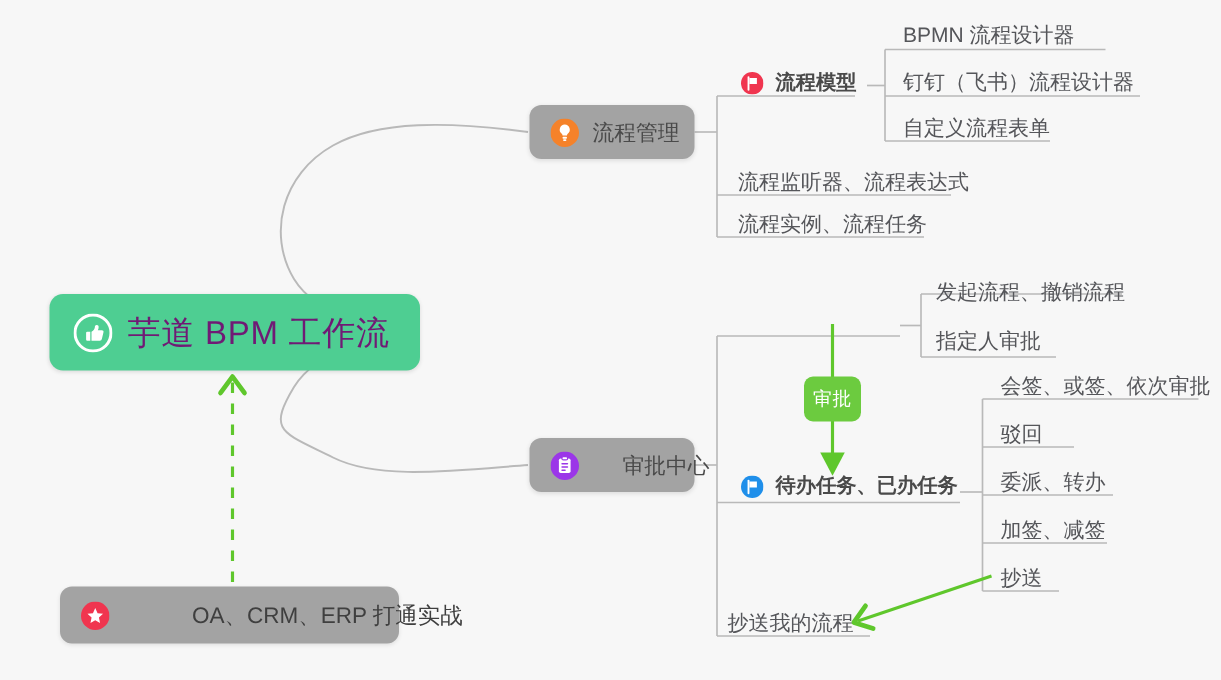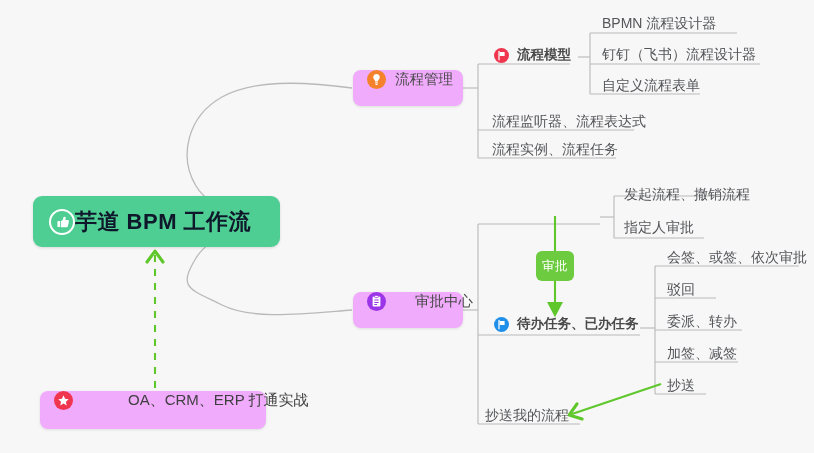--- a/index.html
+++ b/index.html
@@ -17,32 +17,31 @@
   .root-node{
     position:absolute;left:33px;top:196px;
     width:247px;height:51px;
     background:#4ECE92;
     border-radius:9px;
     box-shadow:0 1px 3px rgba(0,0,0,.12);
     display:flex;align-items:center;
     padding-left:16px;box-sizing:border-box;
   }
   .root-node .label{
-    color:#0f172a;font-size:22px;letter-spacing:.5px;margin-left:0;
+    color:#701a75;font-size:22px;letter-spacing:.5px;margin-left:10px;
     white-space:nowrap;
-    font-weight:bold;
   }
 
   
   .card{
     position:absolute;
-    background:#f0abfc;
+    background:#a3a3a3;
     border-radius:8px;
     box-shadow:0 1px 3px rgba(0,0,0,.10);
-    display:flex;align-items:flex-start;
+    display:flex;align-items:center;
     box-sizing:border-box;
     padding:0 14px;
     height:36px;
   }
   .card .label{font-size:14.5px;color:#4a4a4a;white-space:nowrap;margin-left:9px;}
 
   #card-liucheng{left:353px;top:70px;width:110px;}
   #card-shenpi{left:353px;top:292px;width:110px;gap:20px;}
   #card-oa{left:40px;top:391px;width:226px;height:38px;gap:46px;}
   #card-oa .label{font-size:15px;color:#3f3f3f;}

